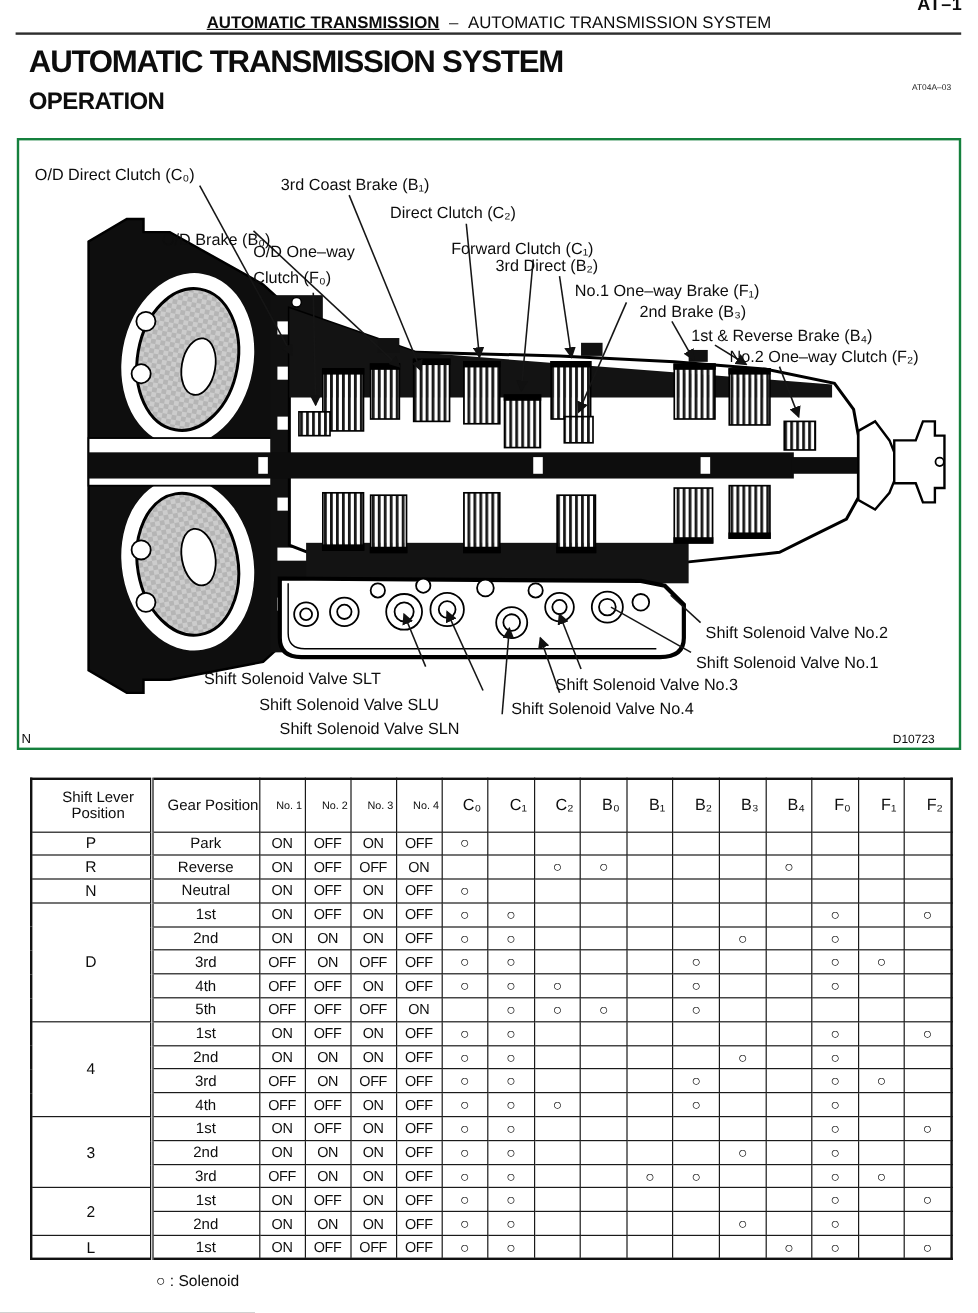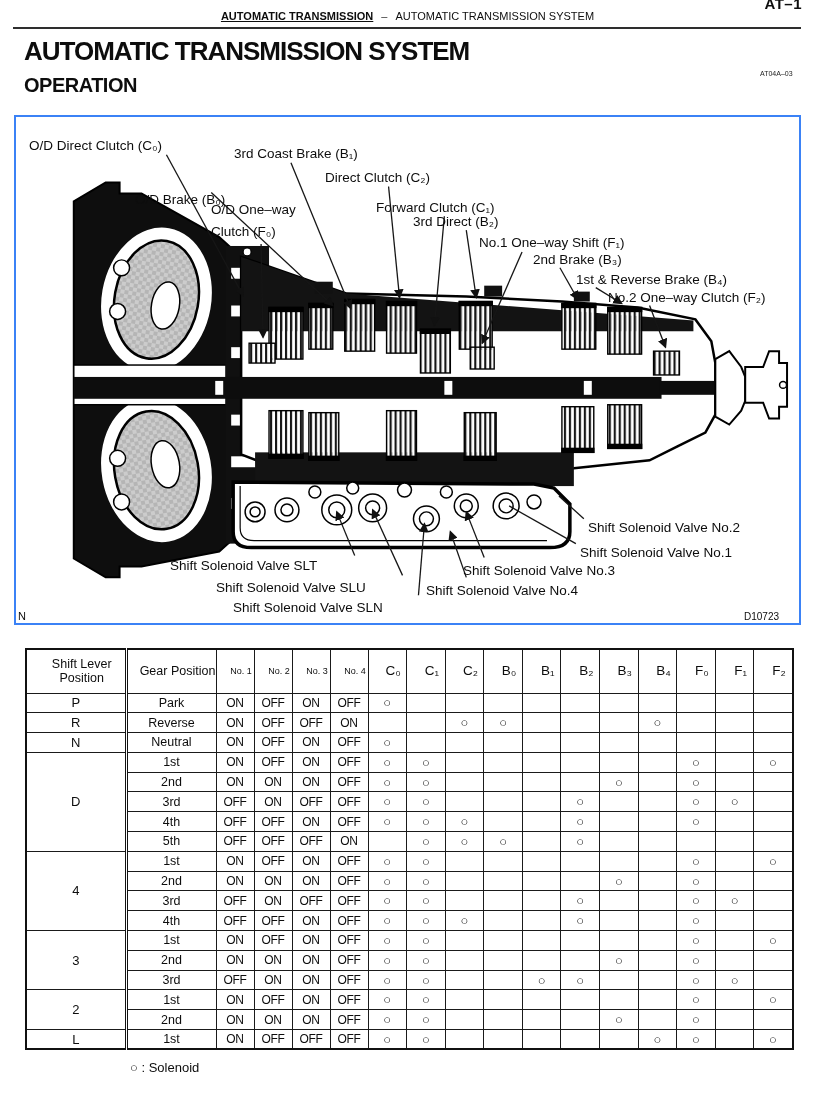--- a/index.html
+++ b/index.html
@@ -1,31 +1,31 @@
 <!DOCTYPE html>
 <html><head>
 <meta charset="utf-8">
 <style>
   html,body{margin:0;padding:0;background:#888;}
   *{box-sizing:border-box;font-family:"Liberation Sans","DejaVu Sans",sans-serif;}
   .page{position:relative;width:815px;height:1094px;background:#fff;overflow:hidden;color:#0d0d0d;text-decoration:underline;}
 
   
   .pageno{position:absolute;top:-5px;right:13px;font-size:15px;font-weight:bold;letter-spacing:.5px;}
-  .runhead{position:absolute;top:10px;left:0;width:100%;text-align:center;font-size:11px;white-space:nowrap;}
+  .runhead{position:absolute;top:10px;left:0;width:100%;text-align:center;font-size:14px;white-space:nowrap;}
   .runhead .sec{font-weight:bold;text-decoration:underline;}
   .runhead .dash{padding:0 8px;color:#333;}
   .rule{position:absolute;top:27px;left:13px;width:788px;height:2px;background:#2e2e2e;}
 
   .title{position:absolute;top:36px;left:24px;font-size:26px;font-weight:bold;letter-spacing:-1px;}
   .subtitle{position:absolute;top:74px;left:24px;font-size:20px;font-weight:bold;letter-spacing:-.5px;}
   .doccode{position:absolute;top:70px;left:760px;font-size:7px;color:#222;}
 
   
-  .figbox{position:absolute;top:115px;left:14px;width:787px;height:510px;border:2px solid #3b82f6;background:#fff;}
+  .figbox{position:absolute;top:115px;left:14px;width:787px;height:510px;border:2px solid #15803d;background:#fff;}
   .figbox svg{position:absolute;top:0;left:0;}
   .dlabel{position:absolute;font-size:13.5px;color:#0d0d0d;white-space:pre-line;line-height:17px;z-index:3;}
   .fig-corner{position:absolute;left:2px;bottom:1px;font-size:11px;z-index:3;}
   .fig-id{position:absolute;right:20px;bottom:1px;font-size:10px;z-index:3;}
 
   
   .tablewrap{position:absolute;top:648px;left:25px;}
   table.optable{border-collapse:collapse;table-layout:fixed;width:767px;border:2px solid #111;}
   .optable th,.optable td{border:1px solid #1a1a1a;text-align:center;vertical-align:middle;padding:0;overflow:hidden;}
   .optable thead th{height:44px;font-weight:normal;font-size:12.5px;line-height:14px;padding-left:12px;}
@@ -205,21 +205,21 @@
     </svg>
 
     <div class="dlabel" style="left:13px;top:20px">O/D Direct Clutch (C₀)</div>
     <div class="dlabel" style="left:218px;top:28px">3rd Coast Brake (B₁)</div>
     <div class="dlabel" style="left:119px;top:74px">O/D Brake (B₀)</div>
     <div class="dlabel" style="left:309px;top:52px">Direct Clutch (C₂)</div>
     <div class="dlabel" style="left:195px;top:82px;line-height:22px">O/D One–way
 Clutch (F₀)</div>
     <div class="dlabel" style="left:360px;top:82px">Forward Clutch (C₁)</div>
     <div class="dlabel" style="left:397px;top:96px">3rd Direct (B₂)</div>
-    <div class="dlabel" style="left:463px;top:117px">No.1 One–way Shift (F₁)</div>
+    <div class="dlabel" style="left:463px;top:117px">No.1 One–way Brake (F₁)</div>
     <div class="dlabel" style="left:517px;top:134px">2nd Brake (B₃)</div>
     <div class="dlabel" style="left:560px;top:154px">1st &amp; Reverse Brake (B₄)</div>
     <div class="dlabel" style="left:592px;top:172px">No.2 One–way Clutch (F₂)</div>
 
     <div class="dlabel" style="left:154px;top:440px">Shift Solenoid Valve SLT</div>
     <div class="dlabel" style="left:200px;top:462px">Shift Solenoid Valve SLU</div>
     <div class="dlabel" style="left:217px;top:482px">Shift Solenoid Valve SLN</div>
     <div class="dlabel" style="left:410px;top:465px">Shift Solenoid Valve No.4</div>
     <div class="dlabel" style="left:447px;top:445px">Shift Solenoid Valve No.3</div>
     <div class="dlabel" style="left:564px;top:427px">Shift Solenoid Valve No.1</div>

